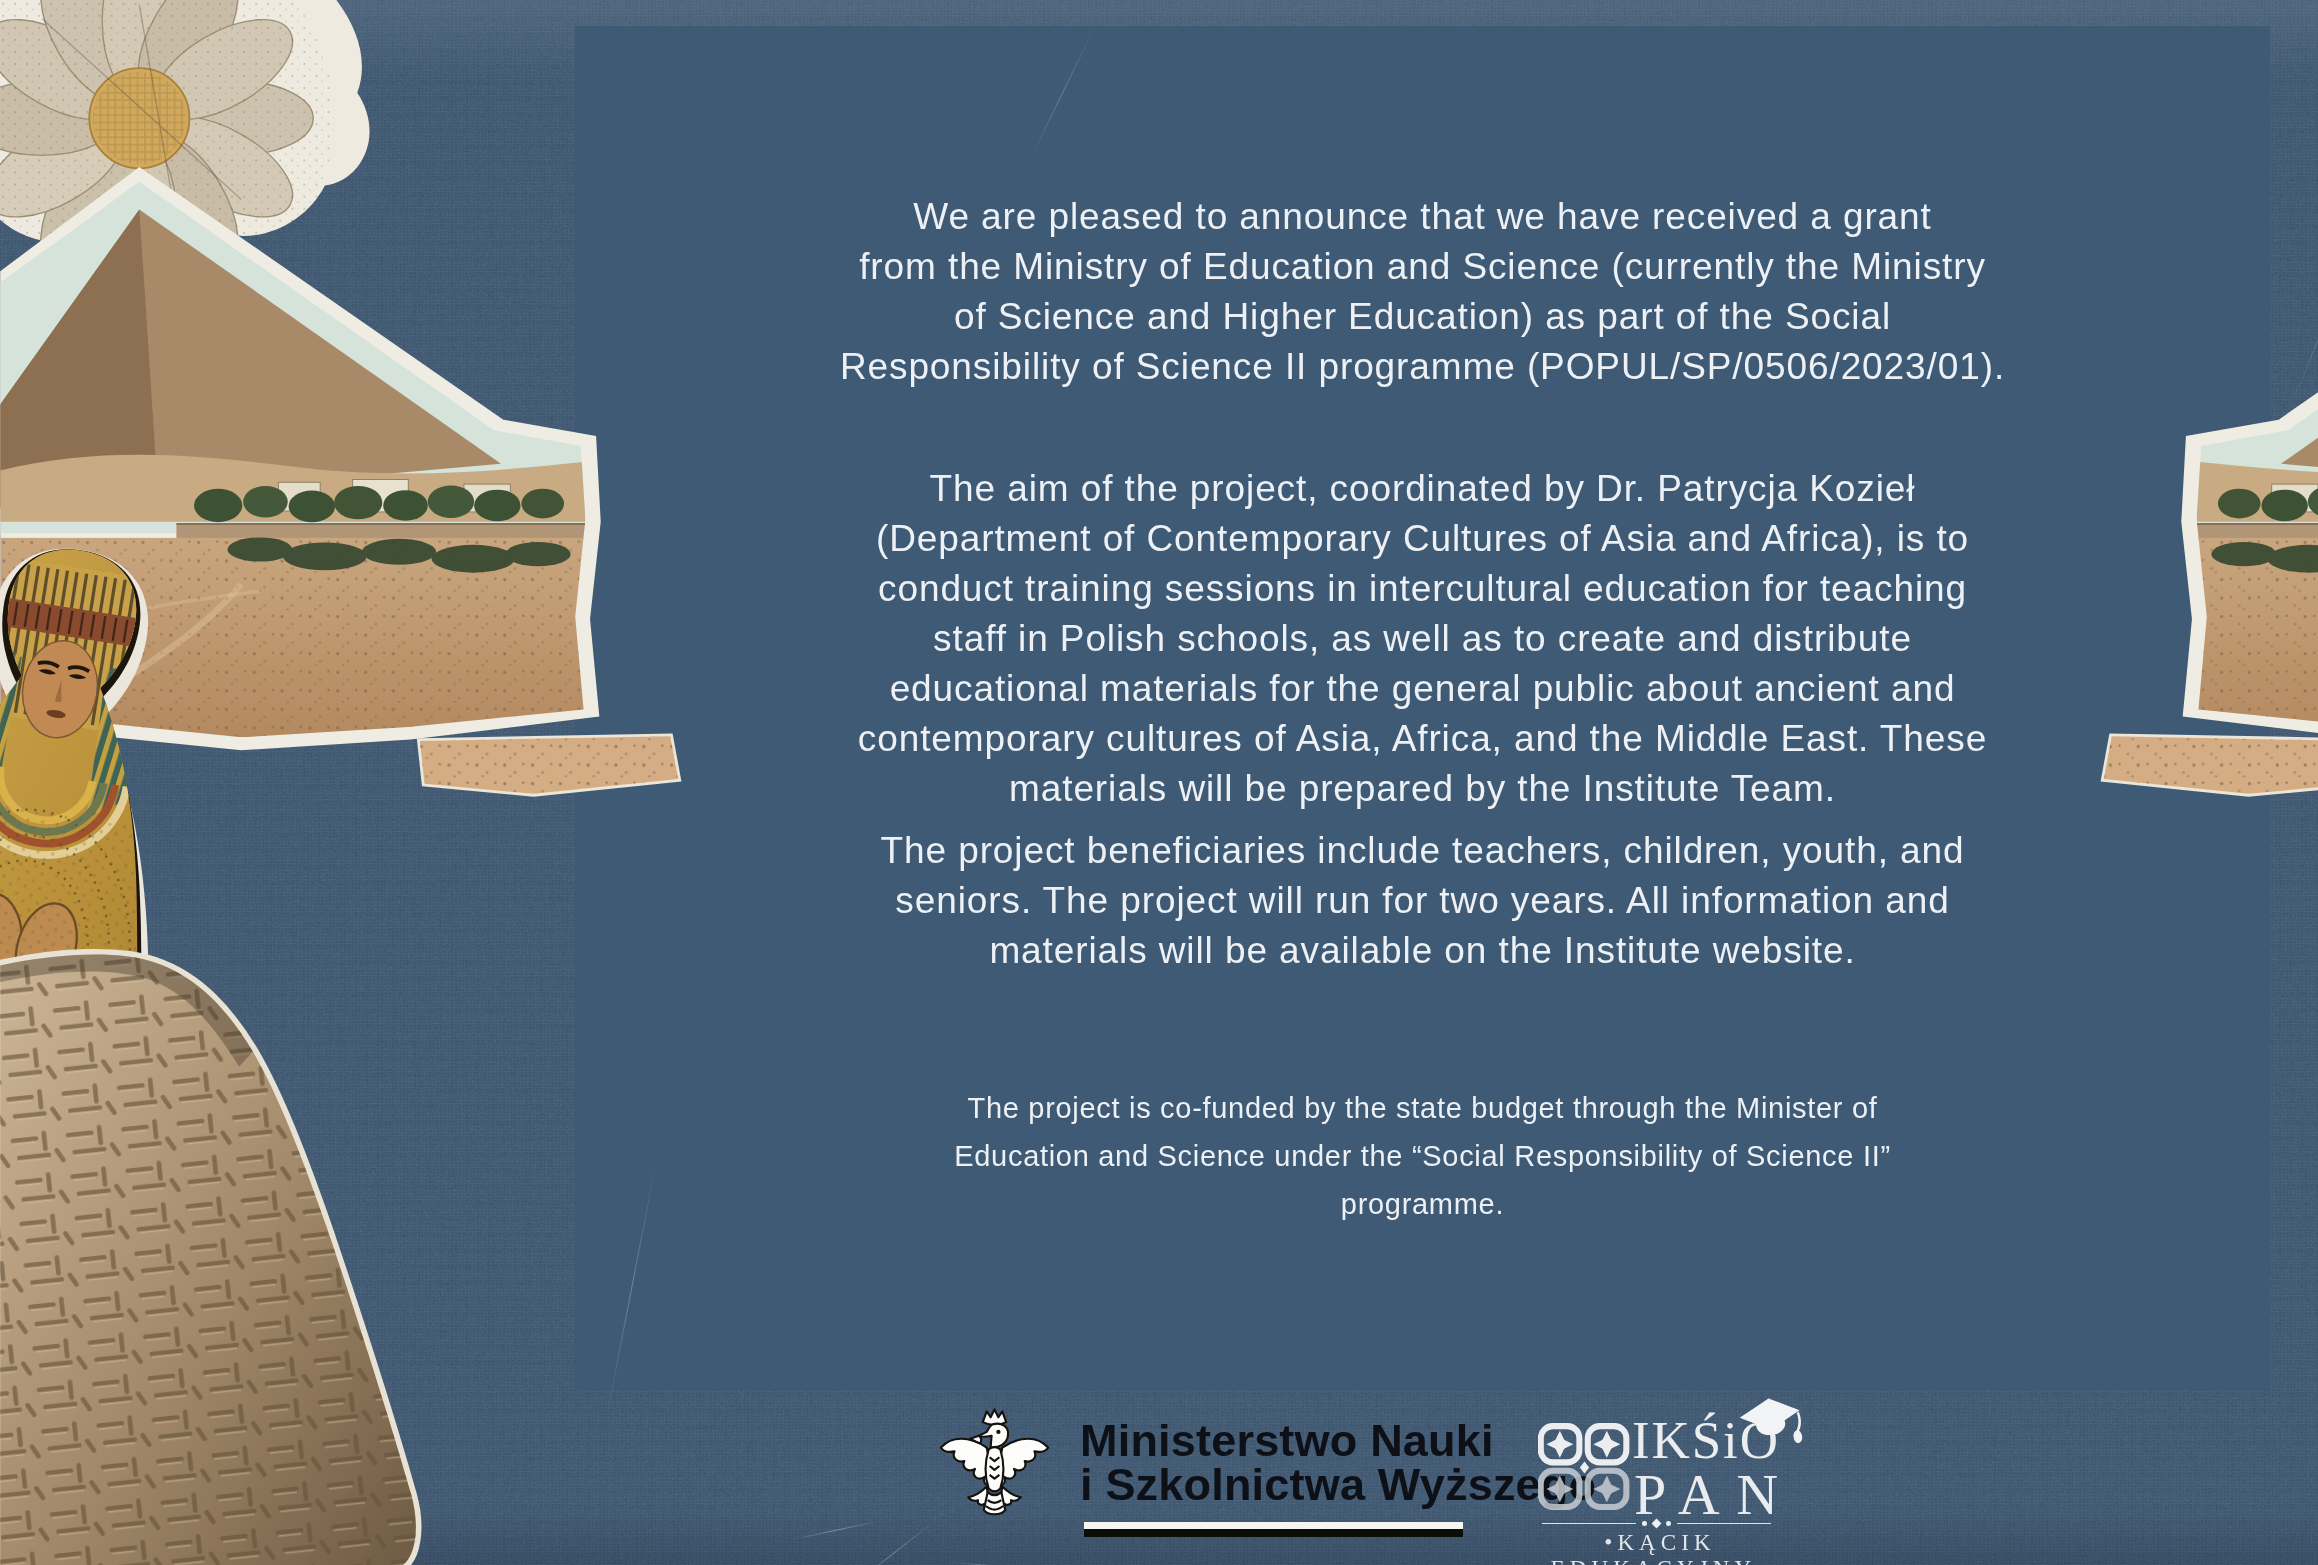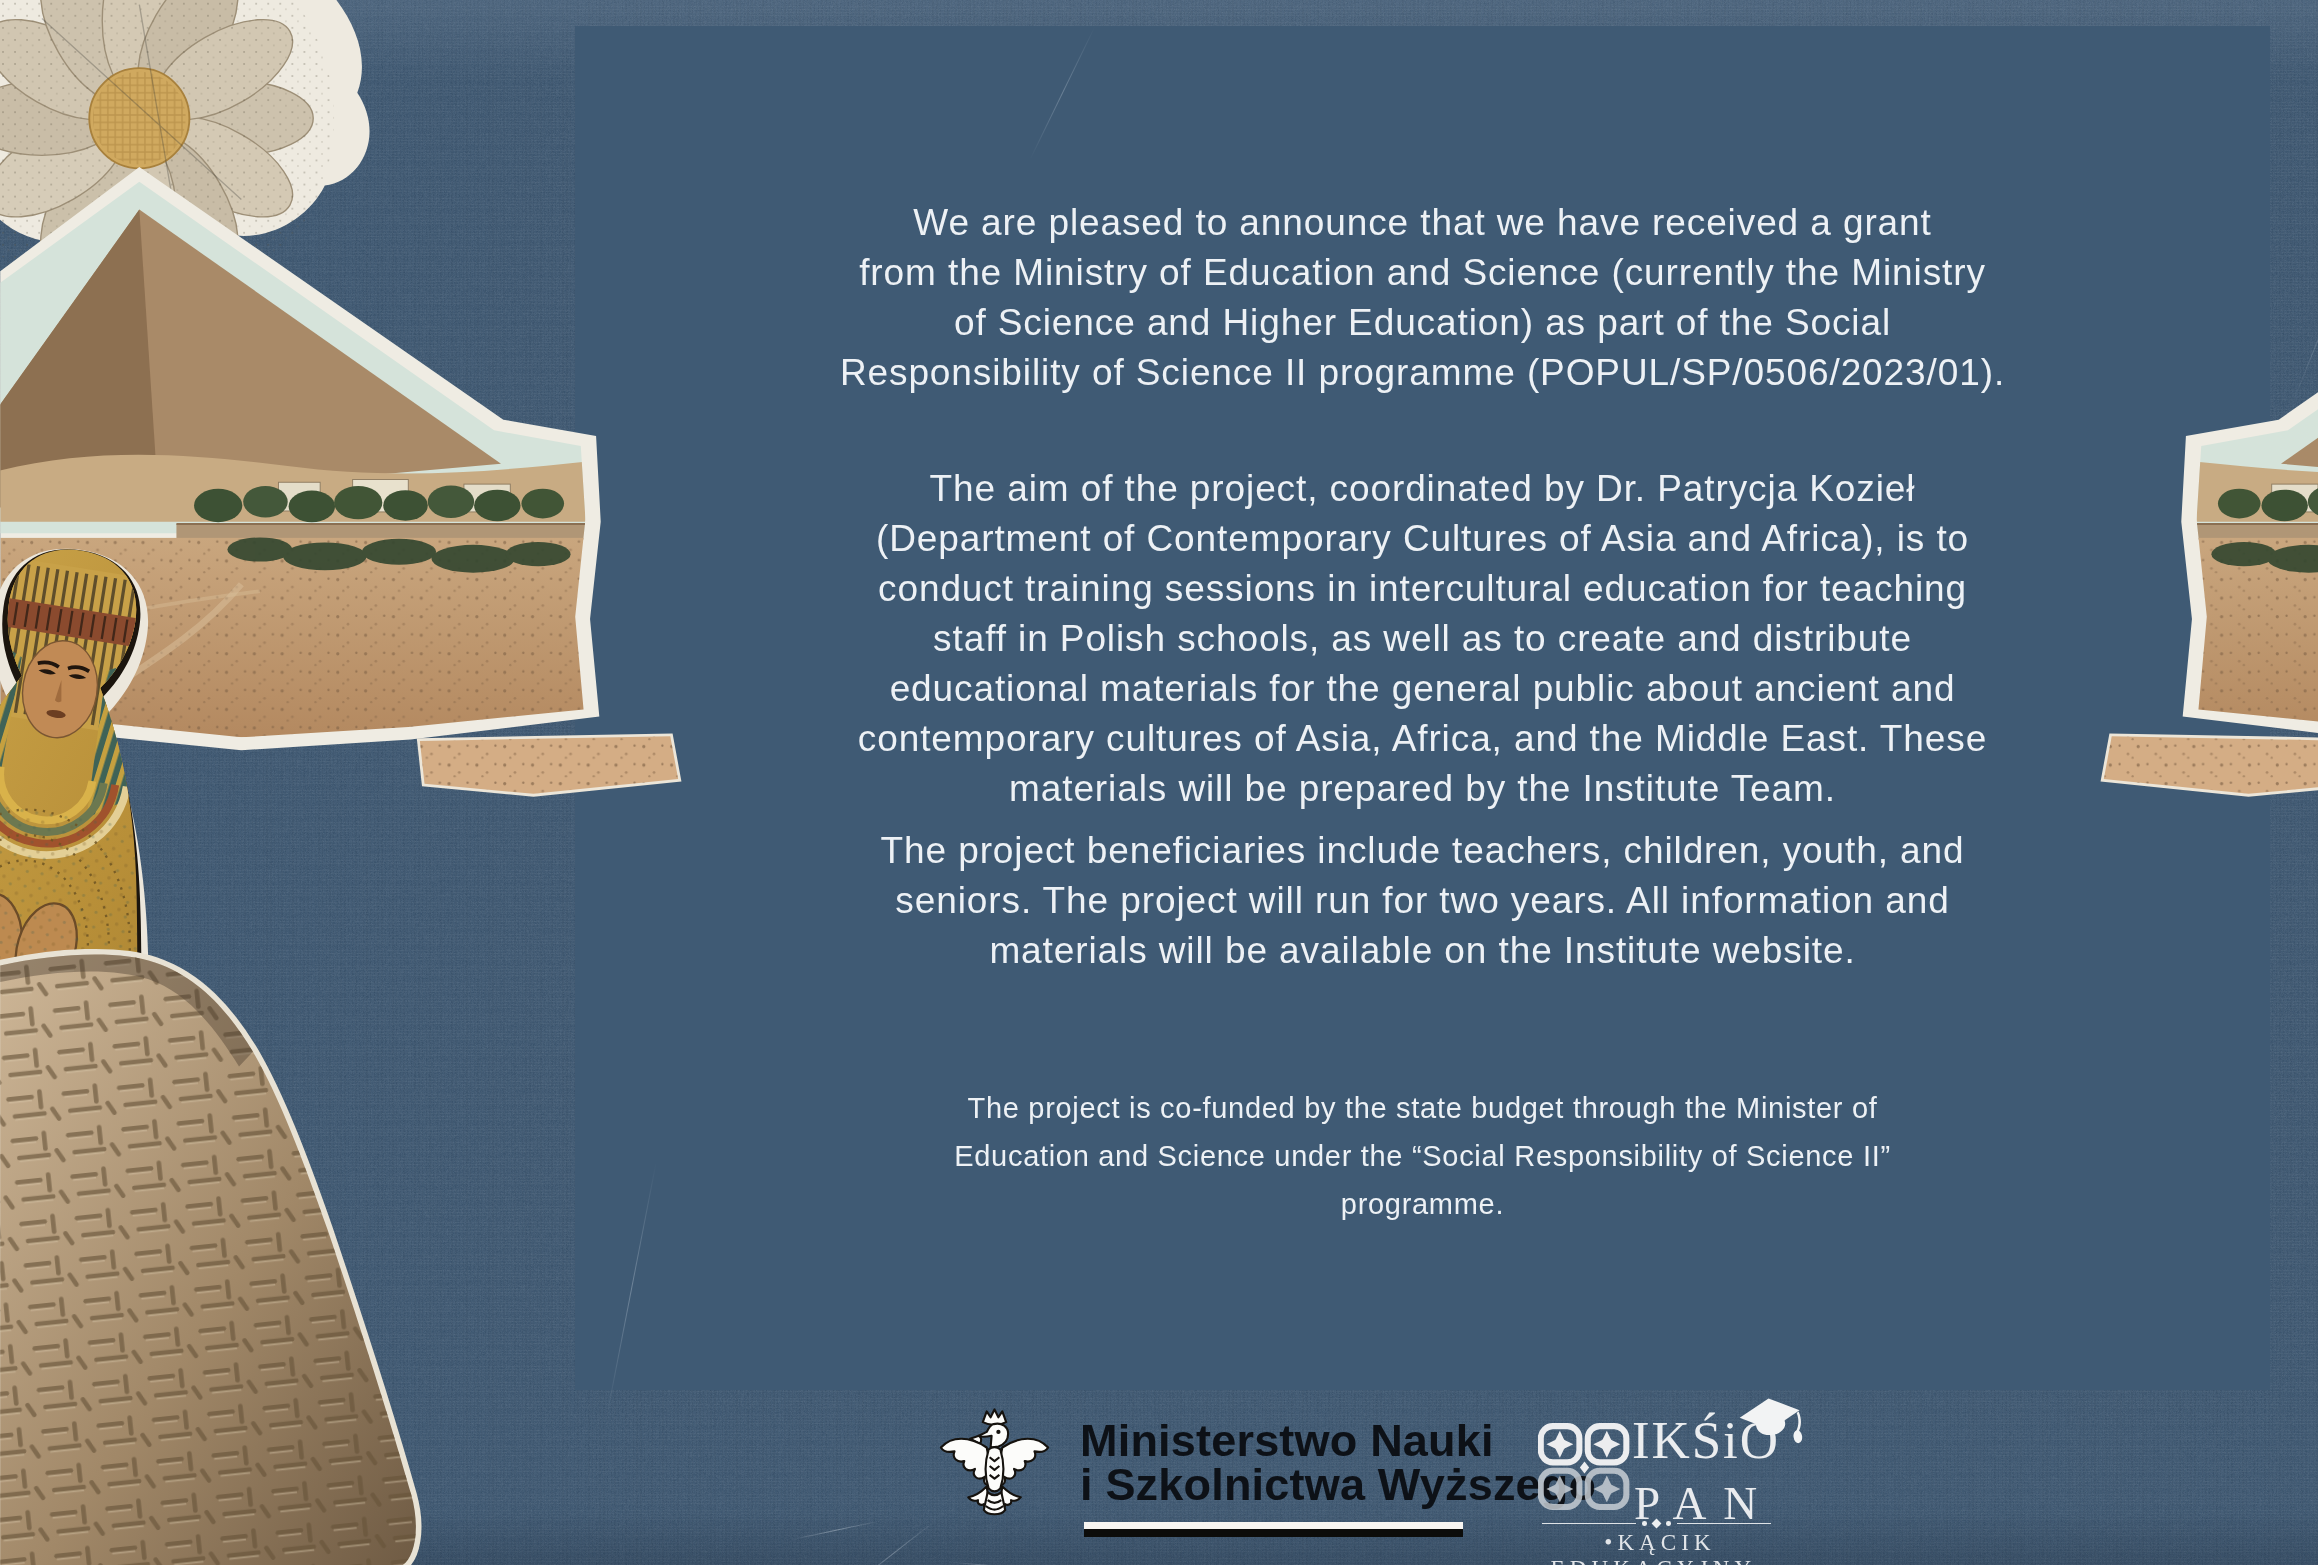--- a/index.html
+++ b/index.html
@@ -14,21 +14,21 @@
     background:linear-gradient(rgba(198,212,230,0.10),rgba(198,212,230,0));}
   .bottom-vignette{position:absolute;left:0;bottom:0;width:2782px;height:56px;z-index:2;
     background:linear-gradient(rgba(12,22,36,0),rgba(12,22,36,0.18));}
 
   .panel{position:absolute;left:575px;top:26.4px;width:1695px;height:1364px;
     background:#3f5a74;z-index:3;}
   .para{position:absolute;left:0;width:100%;text-align:center;color:#edf1f5;
     white-space:pre-line;letter-spacing:0.9px;}
   .para.big{font-size:37px;line-height:50px;font-weight:400;}
   .para.small{font-size:29px;line-height:48px;font-weight:400;letter-spacing:0.7px;}
-  #p1{top:172px;} #p2{top:438px;text-align:center;} #p3{top:800px;} #p4{top:1058px;}
+  #p1{top:166px;} #p2{top:438px;text-align:center;} #p3{top:800px;} #p4{top:1058px;}
 
   .side{position:absolute;top:0;width:696px;height:1565px;z-index:4;pointer-events:none;}
   .side.left{left:0;}
   .side.right{right:0;transform:scaleX(-1);}
 
   .scratch{position:absolute;z-index:5;background:linear-gradient(rgba(236,243,250,0),rgba(236,243,250,0.5),rgba(236,243,250,0));}
   #sc1{left:1062px;top:18.5px;width:1.4px;height:148px;transform:rotate(26deg);opacity:.5;}
   #sc2{left:631px;top:1159px;width:1.4px;height:260px;transform:rotate(11deg);opacity:.55;}
   #sc3{left:835px;top:1484px;width:1.4px;height:93px;transform:rotate(78deg);opacity:.7;}
   #sc4{left:893px;top:1500px;width:1.4px;height:107px;transform:rotate(52deg);opacity:.6;}
@@ -41,21 +41,21 @@
     font-weight:600;color:#0d1117;white-space:pre-line;letter-spacing:0.2px;}
   .flag-bar{position:absolute;left:1084px;top:140px;width:379px;}
   .flag-bar .w{display:block;height:6.5px;background:#f7f5f1;}
   .flag-bar .b{display:block;height:8px;background:#0c0c0a;}
 
   .ornament{position:absolute;left:1538px;top:41px;width:93px;height:89px;}
   .iksio-acronym{position:absolute;left:1632px;top:32px;font-family:"Liberation Serif",serif;
     font-size:53px;line-height:53px;color:#ebedef;letter-spacing:1.9px;}
   .gradcap{position:absolute;left:1735px;top:5.6px;width:70px;height:65px;transform:rotate(-8deg);}
   .iksio-org{position:absolute;left:1634px;top:89px;font-family:"Liberation Serif",serif;
-    font-size:47px;line-height:47px;color:#e9ebee;letter-spacing:16.7px;margin-top:9px;}
+    font-size:58px;line-height:47px;color:#e9ebee;letter-spacing:16.7px;}
   .divider{position:absolute;left:1542px;top:138px;width:229px;display:flex;align-items:center;gap:6px;}
   .divider .ln{flex:1;height:1.4px;background:#dfe3e7;}
   .divider .dot{width:4.6px;height:4.6px;border-radius:50%;background:#eceef0;}
   .divider .dia{width:7px;height:7px;background:#eceef0;transform:rotate(45deg);}
   .iksio-tagline{position:absolute;left:1530px;top:148px;width:260px;text-align:center;
     font-family:"Liberation Serif",serif;font-size:23px;line-height:26px;color:#e2e5e9;letter-spacing:5.1px;}
 </style>
 </head>
 <body>
 

